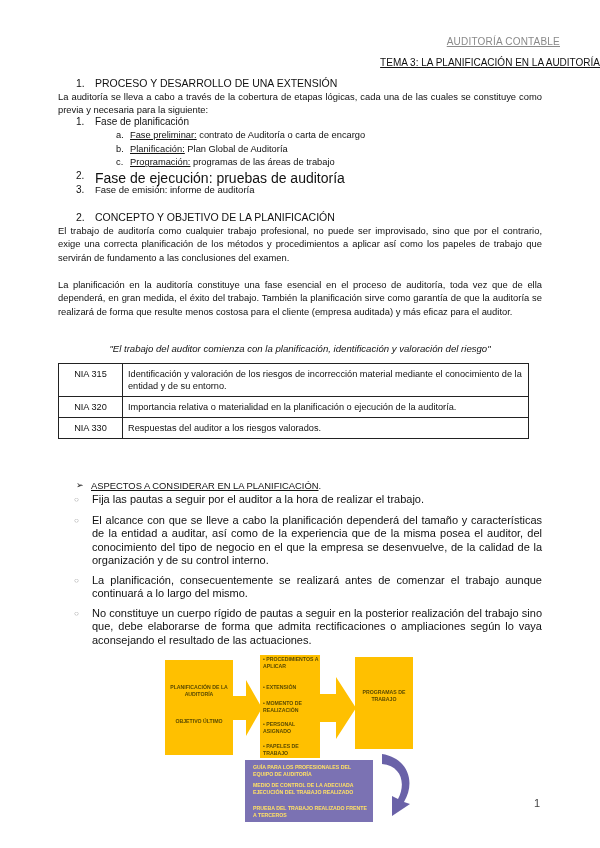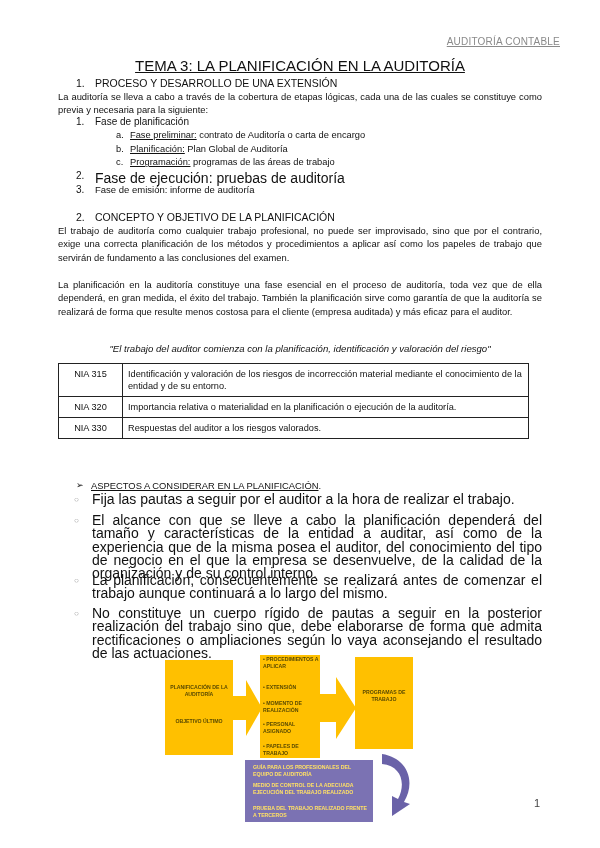--- a/index.html
+++ b/index.html
@@ -1,30 +1,30 @@
 <!DOCTYPE html>
 <html><head>
 <meta charset="utf-8">
 <style>
   html, body { margin:0; padding:0; background:#ffffff; }
   body { width:600px; height:848px; position:relative; overflow:hidden;
          font-family:"Liberation Sans", sans-serif; color:#111; }
   .abs { position:absolute; }
   .hdr { right:40px; top:36px; font-size:10px; color:#8a8a8a; letter-spacing:0.2px;text-decoration:underline; }
-  .title { left:0; width:600px; top:57px; text-align:center; font-size:15px; text-decoration:underline; }
+  .title { left:0; width:600px; top:57px; text-align:right; font-size:10px; text-decoration:underline; }
   .h2 { font-size:10.5px; }
   .p { font-size:9.4px; line-height:13.3px; text-align:justify; }
   .li { font-size:10px; }
   .sub { font-size:9.3px; }
   .u { text-decoration:underline; }
   .quote { left:0; width:600px; text-align:center; top:343px; font-size:9.6px; font-style:italic; }
   table.nia { position:absolute; left:58px; top:363px; width:471px; border-collapse:collapse; font-size:9.2px; }
   table.nia td { border:1px solid #222; padding:4px 5px; vertical-align:top; line-height:12px; }
   table.nia td.code { width:53px; text-align:center; }
-  .bul { font-size:14px; line-height:13.3px; text-align:justify; }
+  .bul { font-size:11px; line-height:13.3px; text-align:justify; }
   .circ { position:absolute; left:74px; font-size:8px; color:#999; }
   .ybox { position:absolute; background:#ffc000; }
   .tiny { font-size:5.2px; color:#5a4a00; font-weight:bold; line-height:7px; }
   .pg { left:534px; top:797px; font-size:11px; color:#444; }
 </style>
 </head>
 <body>
 
 <div class="abs hdr">AUDITORÍA CONTABLE</div>
 <div class="abs title">TEMA 3: LA PLANIFICACIÓN EN LA AUDITORÍA</div>

